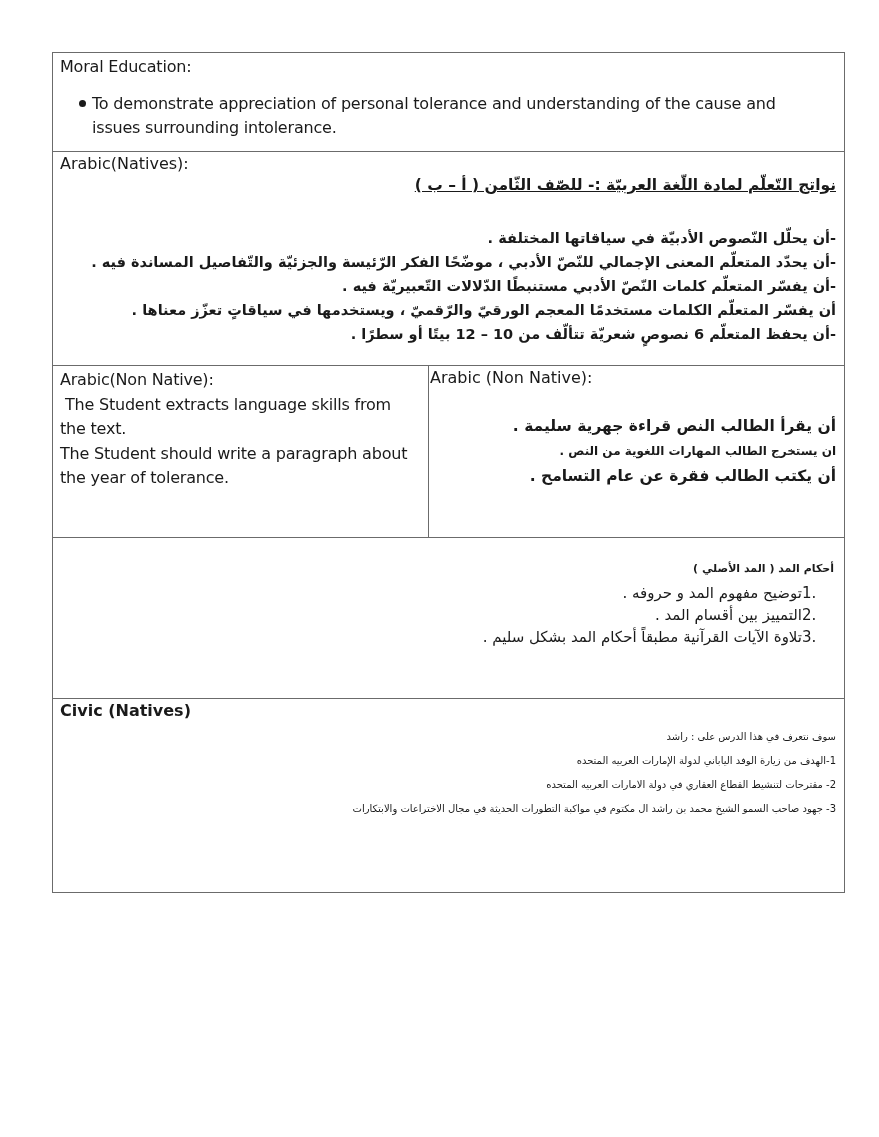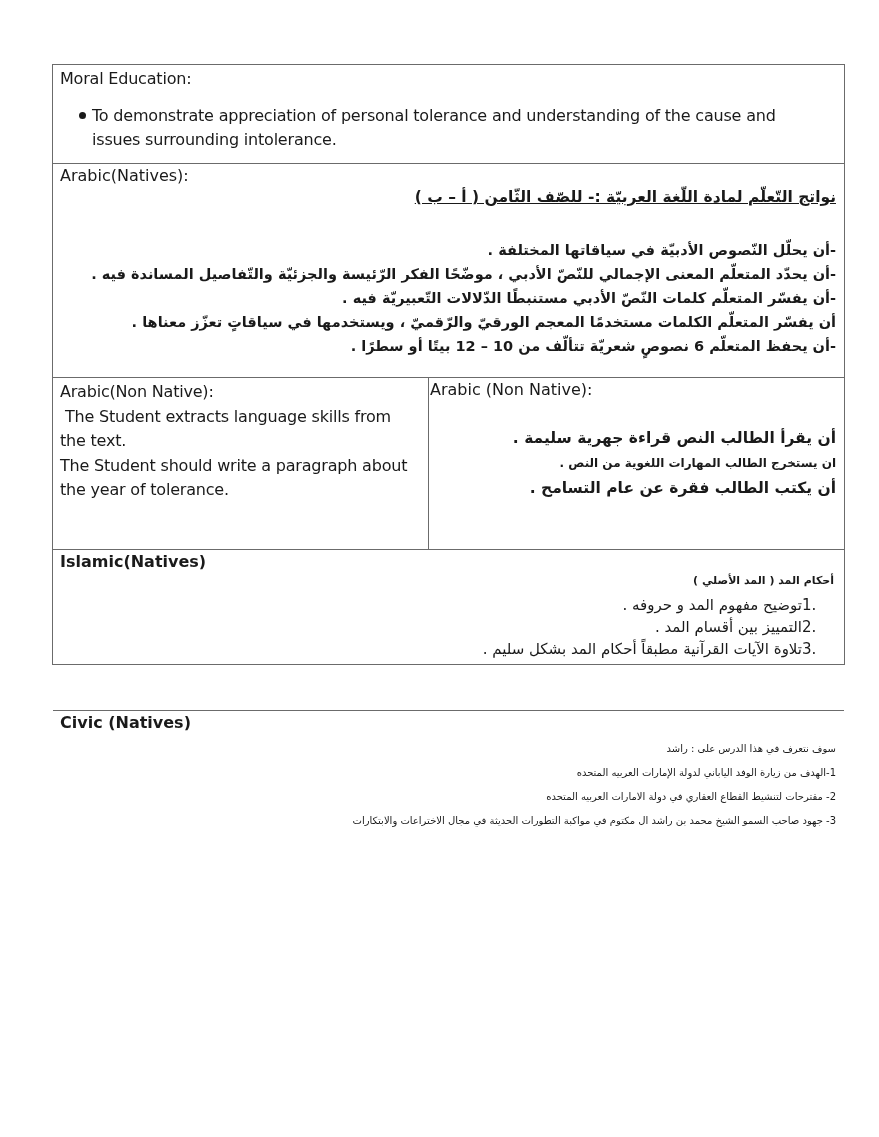--- a/index.html
+++ b/index.html
@@ -1,18 +1,18 @@
 <!DOCTYPE html>
 <html><head>
 <meta charset="utf-8">
 <style>
   html, body { margin: 0; padding: 0; background: #ffffff; }
   body { width: 879px; height: 1137px; position: relative; overflow: hidden;
          font-family: "Liberation Sans", "DejaVu Sans", sans-serif; color: #1a1a1a; }
-  .table { position: absolute; left: 52px; top: 64px; width: 793px; height: 601px;
+  .table { position: absolute; left: 52px; top: 52px; width: 793px; height: 841px;
            border: 1.5px solid #6b6b6b; box-sizing: border-box; }
   .row { position: absolute; left: 0; right: 0; box-sizing: border-box;
          border-bottom: 1.5px solid #6b6b6b; }
   .row.last { border-bottom: none; }
   .cell { position: absolute; top: 0; bottom: 0; box-sizing: border-box; }
   .en { font-family: "DejaVu Sans", sans-serif; font-size: 16px; line-height: 24.5px; letter-spacing: -0.2px; }
   .heading { font-family: "DejaVu Sans", sans-serif; font-size: 16px; }
   .bold { font-weight: bold; }
   .ar { direction: rtl; text-align: right; font-family: "DejaVu Sans", sans-serif; }
   .moral { left: 0; right: 0; padding: 2px 7px; }
@@ -73,21 +73,20 @@
       <div class="ar nonnat-list">
         <div class="big">أن يقرأ الطالب  النص قراءة جهرية سليمة .</div>
         <div class="small">ان يستخرج  الطالب المهارات اللغوية من النص .</div>
         <div class="big">أن يكتب  الطالب فقرة  عن عام التسامح .</div>
       </div>
     </div>
   </div>
 
   <div class="row" style="top:485px; height:161px;">
     <div class="cell" style="left:0; right:0; padding:2px 7px;">
-      <div class="heading bold">Islamic(Natives)</div>
       <div class="ar islamic-sub">أحكام المد  ( المد الأصلي )</div>
       <div class="ar islamic-list">
         <div class="item"><span class="num">1.</span><span>توضيح مفهوم المد و حروفه .</span></div>
         <div class="item"><span class="num">2.</span><span>التمييز بين أقسام المد .</span></div>
         <div class="item"><span class="num">3.</span><span>تلاوة الآيات القرآنية مطبقاً أحكام المد بشكل سليم  .</span></div>
       </div>
     </div>
   </div>
 
   <div class="row last" style="top:646px; bottom:0;">

